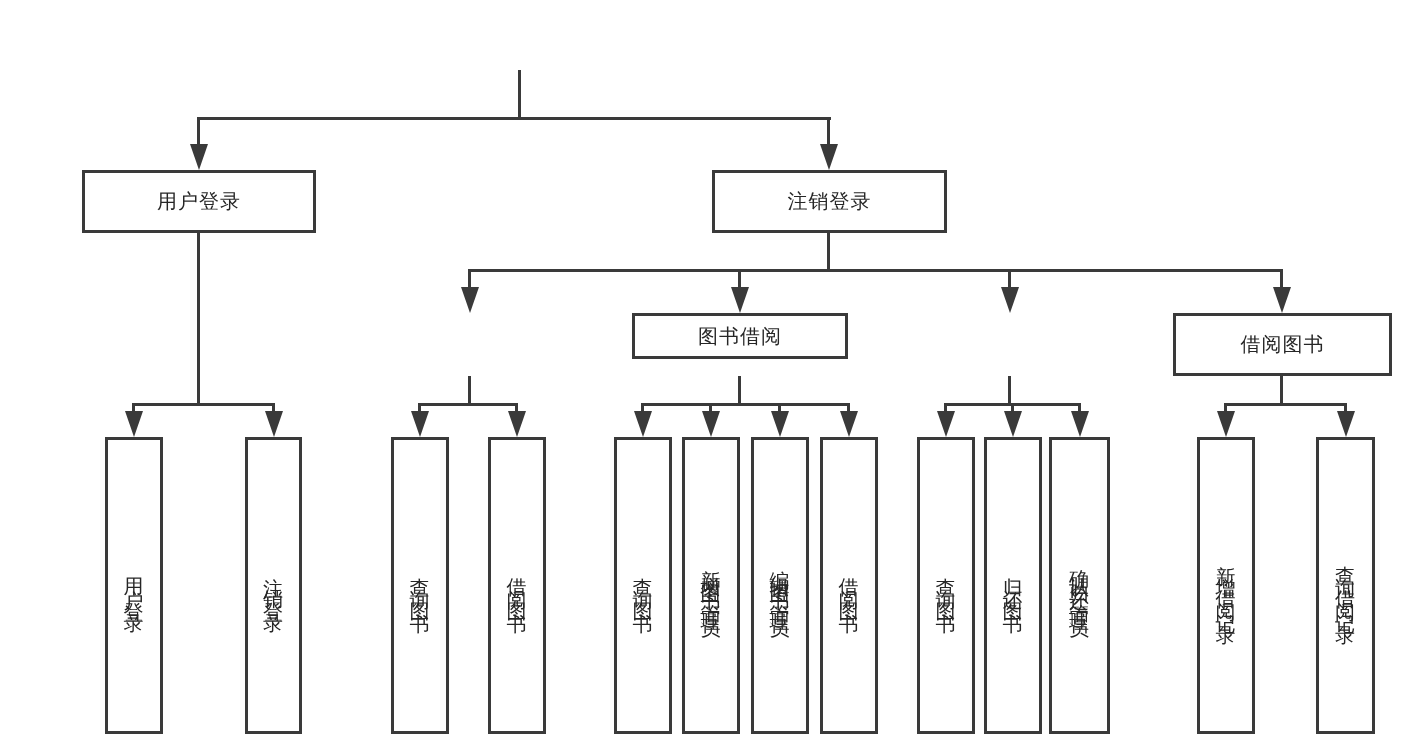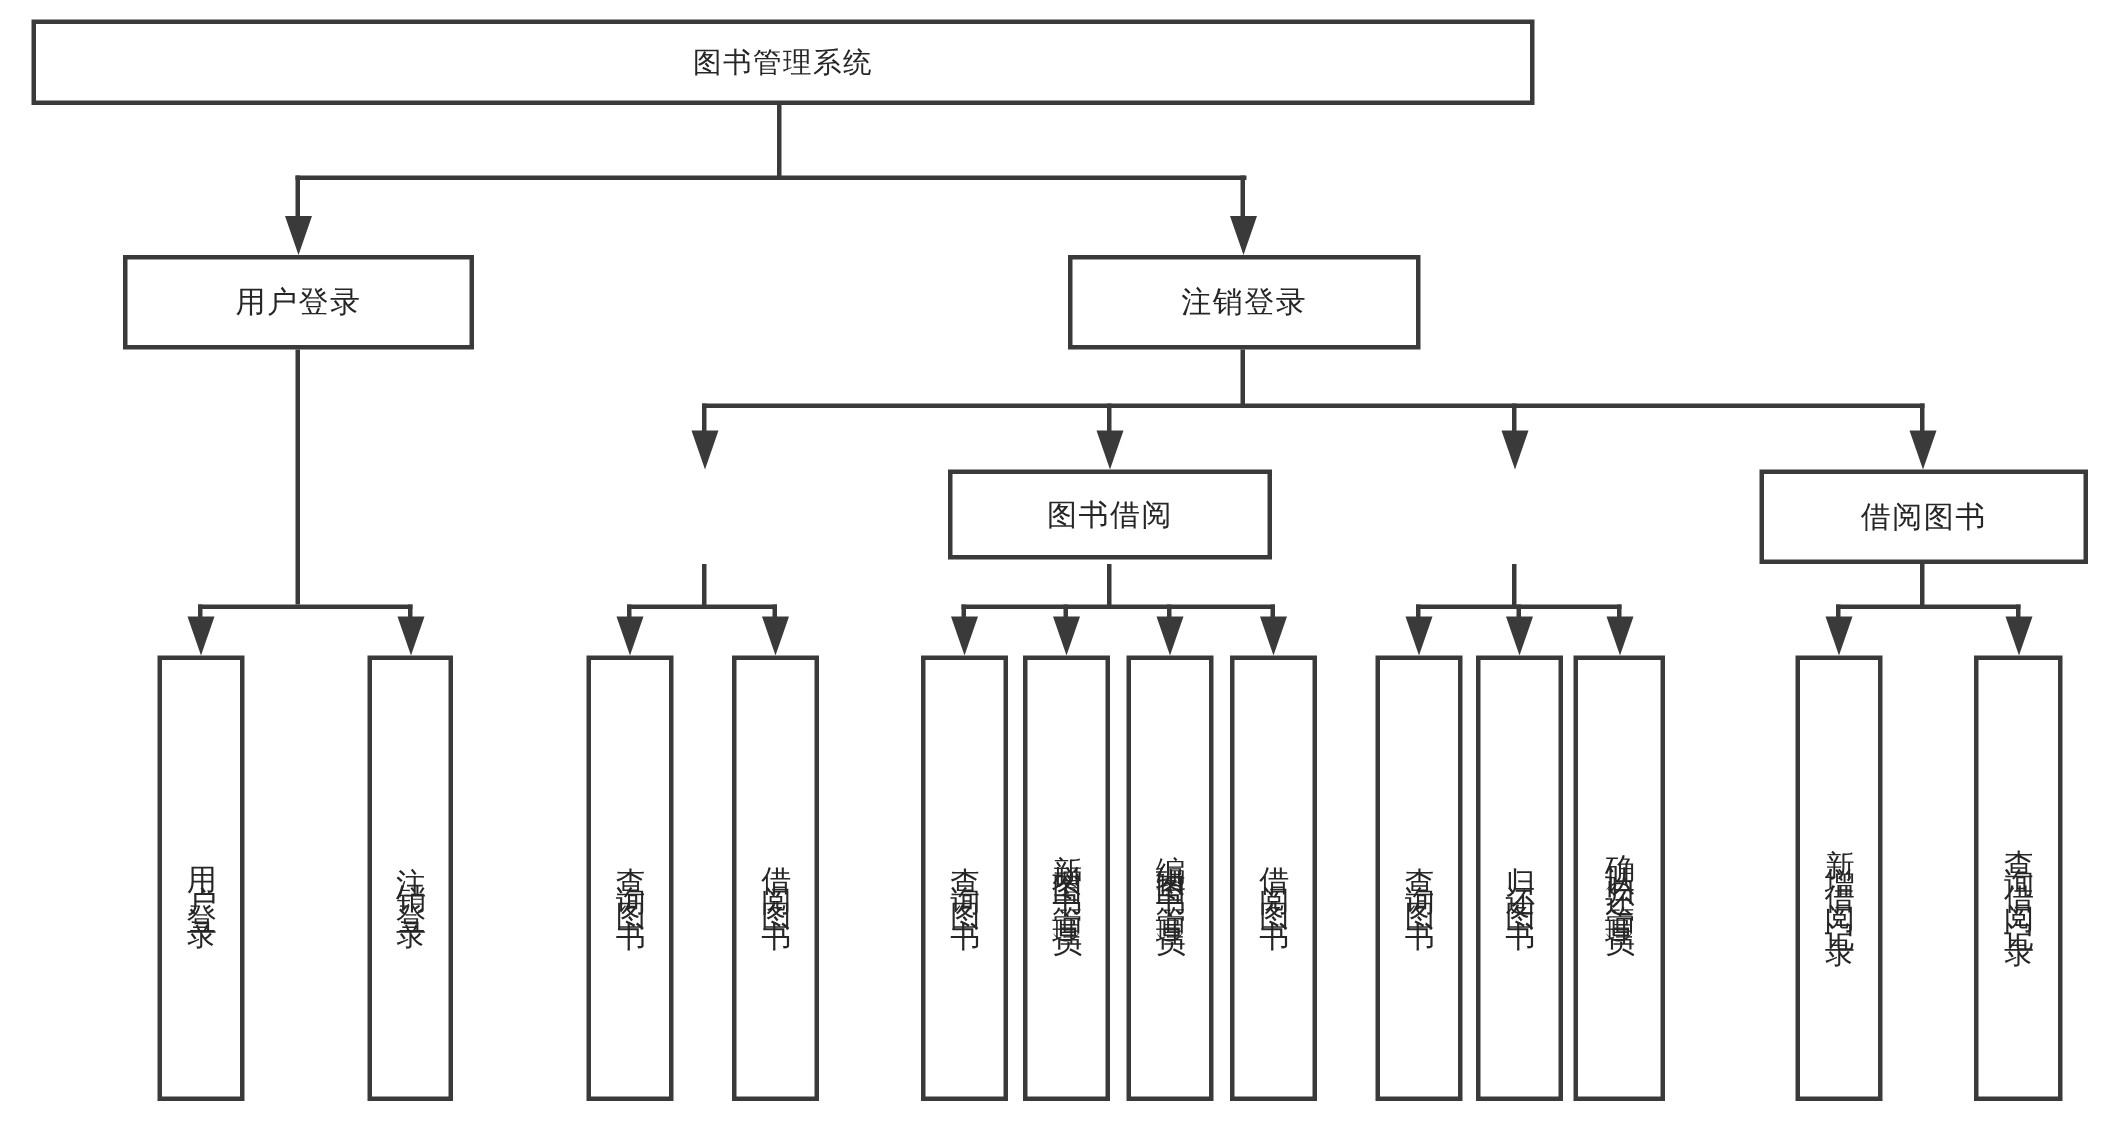--- a/index.html
+++ b/index.html
@@ -32,32 +32,29 @@
   .watermark {
     position:absolute; top:714px; right:12px; z-index:10;
     font-size:21px; color:#b3b3b3; letter-spacing:1px; white-space:nowrap;
   }
 </style>
 </head>
 <body>
 
 <div id="stage">
 
-  <div class="box hbox root" style="left:21px;top:13px;width:1002px;height:57px;">
-    <span>图书管理系统</span>
-  </div>
 
   <div class="box hbox" style="left:82px;top:170px;width:234px;height:63px;">
     <span>用户登录</span>
   </div>
   <div class="box hbox" style="left:712px;top:170px;width:235px;height:63px;">
     <span>注销登录</span>
   </div>
 
-  <div class="box hbox" style="left:632px;top:313px;width:216px;height:60px;">
+  <div class="box hbox" style="left:632px;top:313px;width:216px;height:46px;">
     <span>图书借阅</span>
   </div>
   <div class="box hbox" style="left:1173px;top:313px;width:219px;height:63px;">
     <span>借阅图书</span>
   </div>
 
   <div class="box leaf" style="left:105px;top:437px;width:58px;height:297px;">
     <span>用户登录</span>
   </div>
   <div class="box leaf" style="left:245px;top:437px;width:57px;height:297px;">

